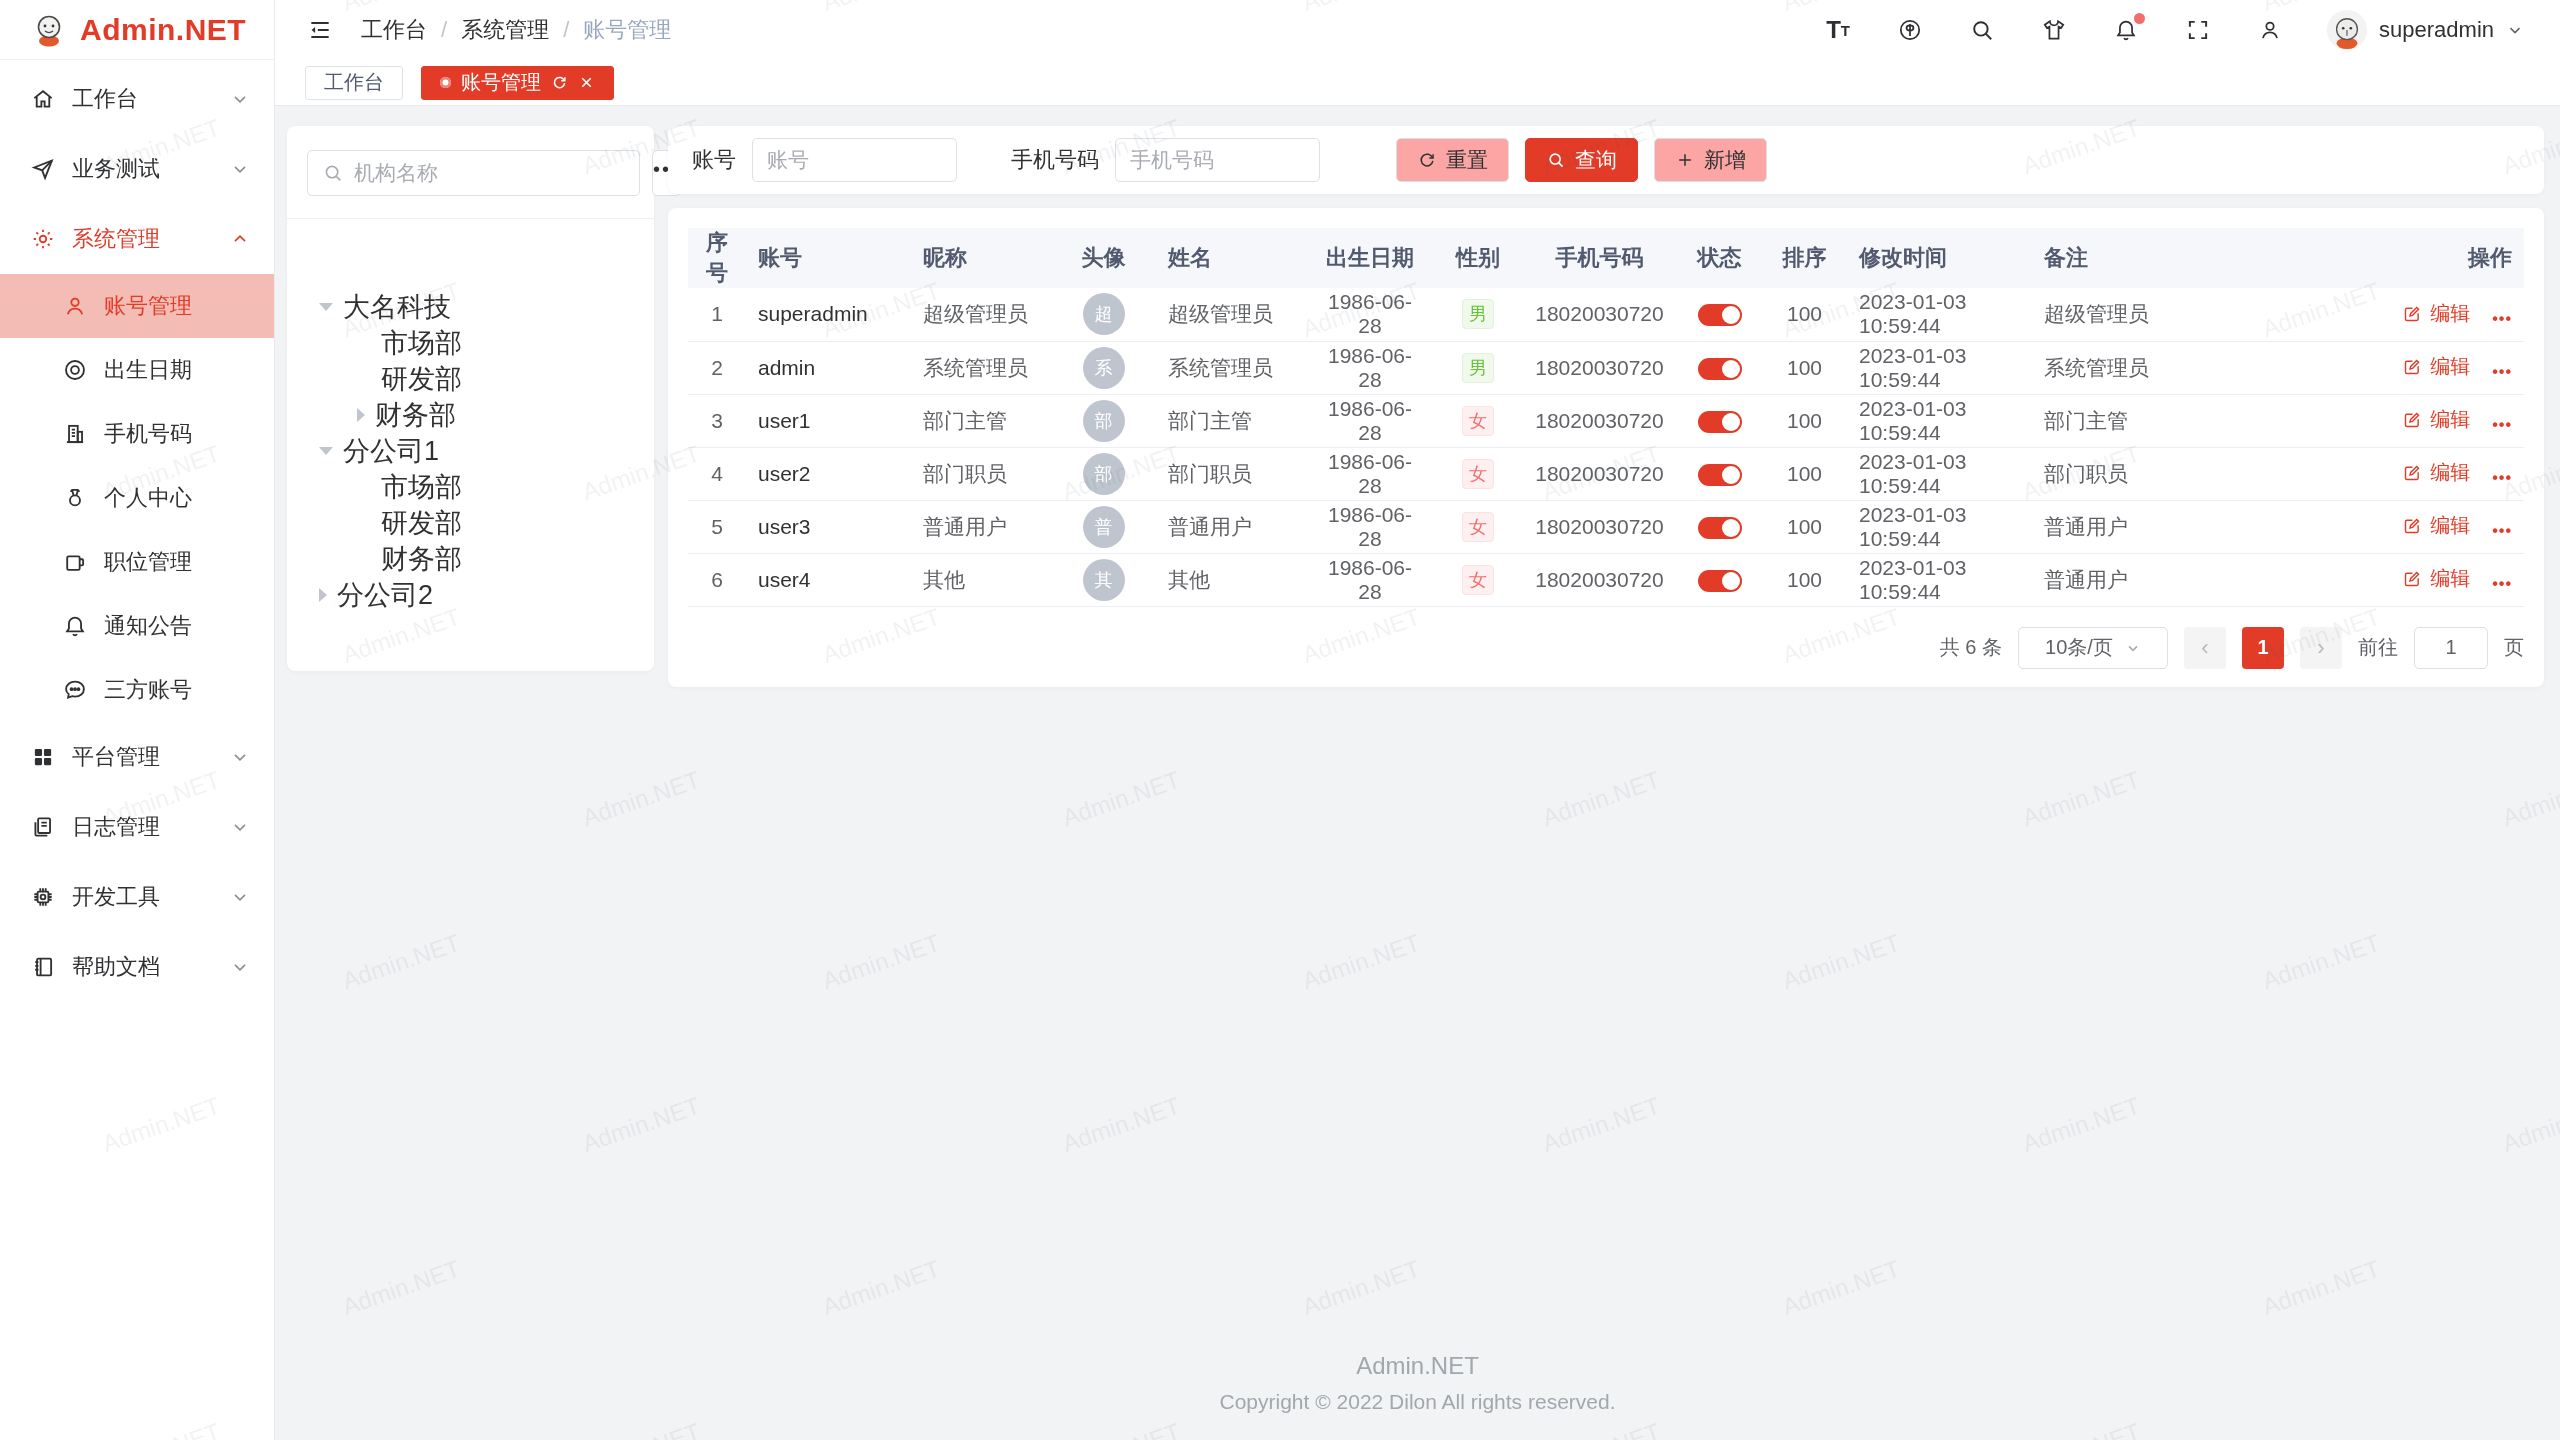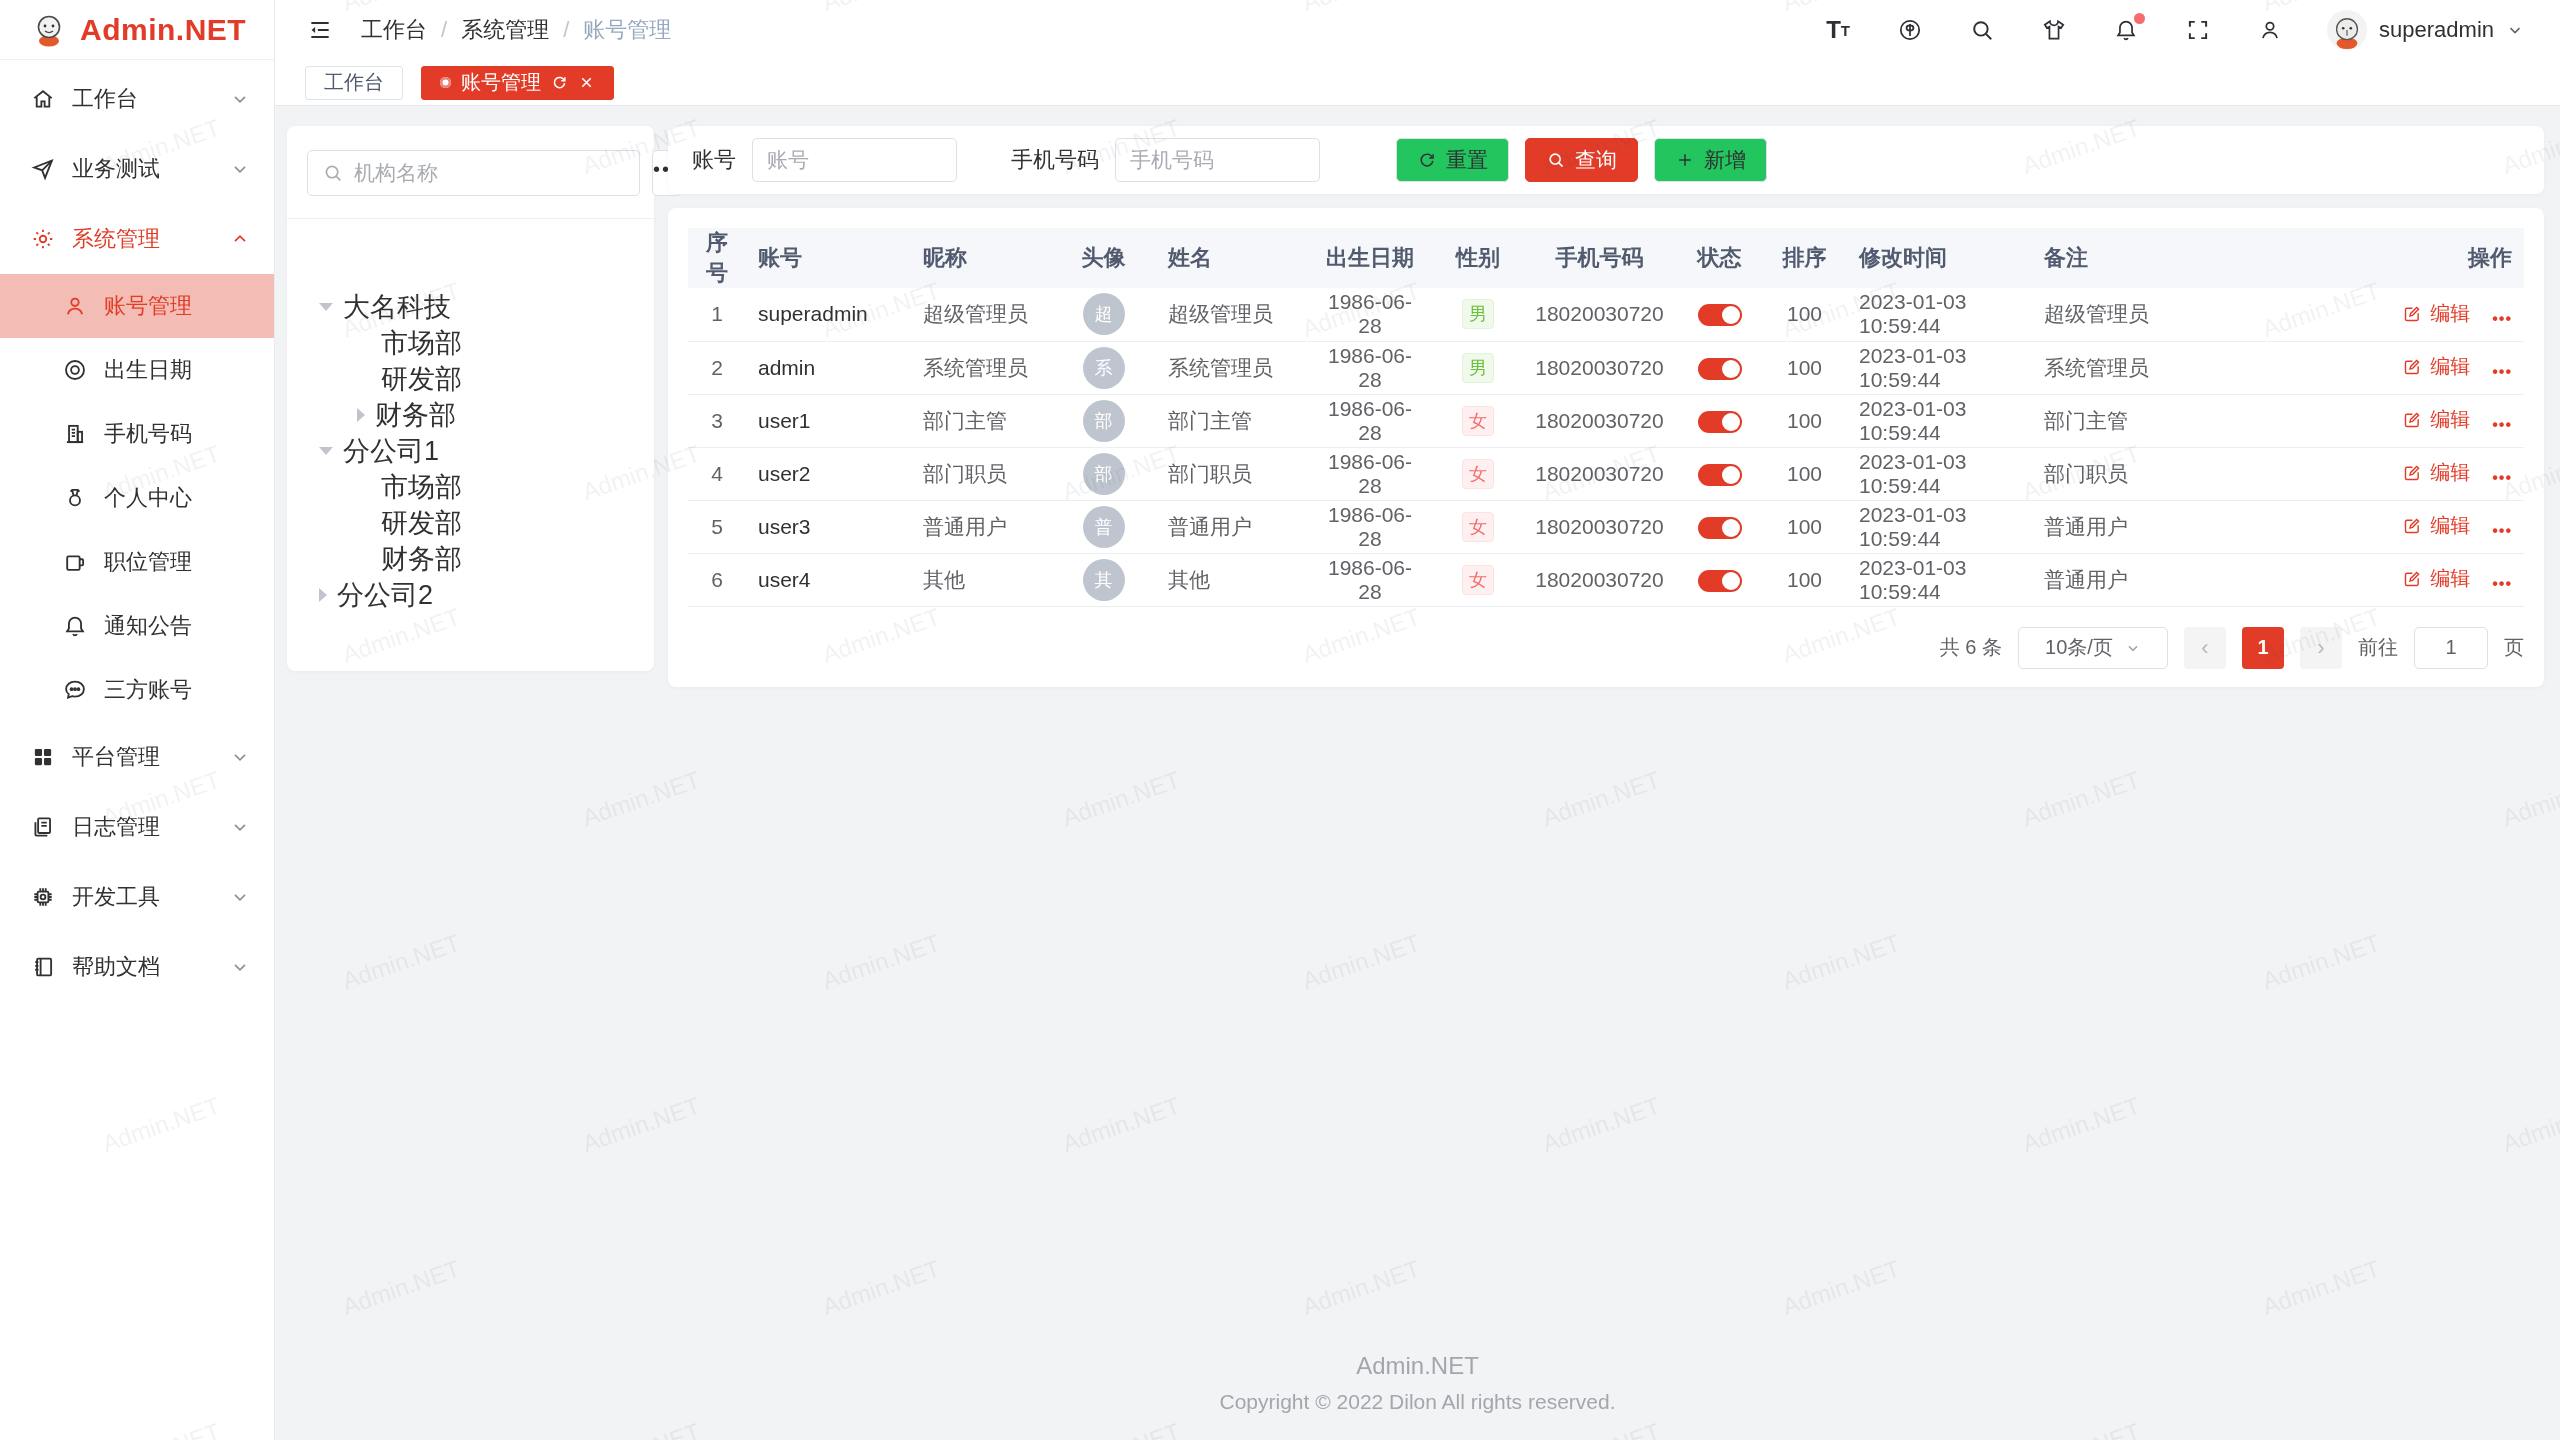--- a/index.html
+++ b/index.html
@@ -68,21 +68,21 @@
   .caret.none { width:14px; }
 
   
   .right-col { flex:1; display:flex; flex-direction:column; gap:14px; min-width:0; }
 
   .query-card { height:68px; display:flex; align-items:center; padding:0 24px; gap:16px; }
   .q-label { font-size:22px; color:#303133; white-space:nowrap; }
   .q-input { width:205px; height:44px; border:1px solid #dcdfe6; border-radius:5px; padding:0 14px; font-size:21px; color:#303133; outline:none; font-family:inherit; }
   .q-input::placeholder { color:#a8abb2; }
   .q-gap { width:22px; }
-  .btn { height:44px; display:flex; align-items:center; gap:9px; padding:0 20px; border-radius:5px; font-size:21px; cursor:pointer; border:1px solid #dcdfe6; background:#22c55e; color:#303133; white-space:nowrap; }
+  .btn { height:44px; display:flex; align-items:center; gap:9px; padding:0 20px; border-radius:5px; font-size:21px; cursor:pointer; border:1px solid #dcdfe6; background:#fca5a5; color:#303133; white-space:nowrap; }
   .btn svg { width:20px; height:20px; }
   .btn.primary { background:#e23c28; border-color:#e23c28; color:#fff; }
   .btn-group { display:flex; gap:16px; margin-left:60px; }
 
   
   .table-card { padding:20px 20px 18px 20px; display:flex; flex-direction:column; }
   table { width:100%; border-collapse:collapse; table-layout:fixed; }
   th { background:#f5f7fa; color:#515a6e; font-weight:600; font-size:22px; height:46px; padding:0 12px; text-align:left; }
   td { height:53px; padding:0 12px; font-size:21px; color:#606266; border-bottom:1px solid #ebeef5; background:#fff; }
   tr.body-row { border-bottom:1px solid #ebeef5; }

